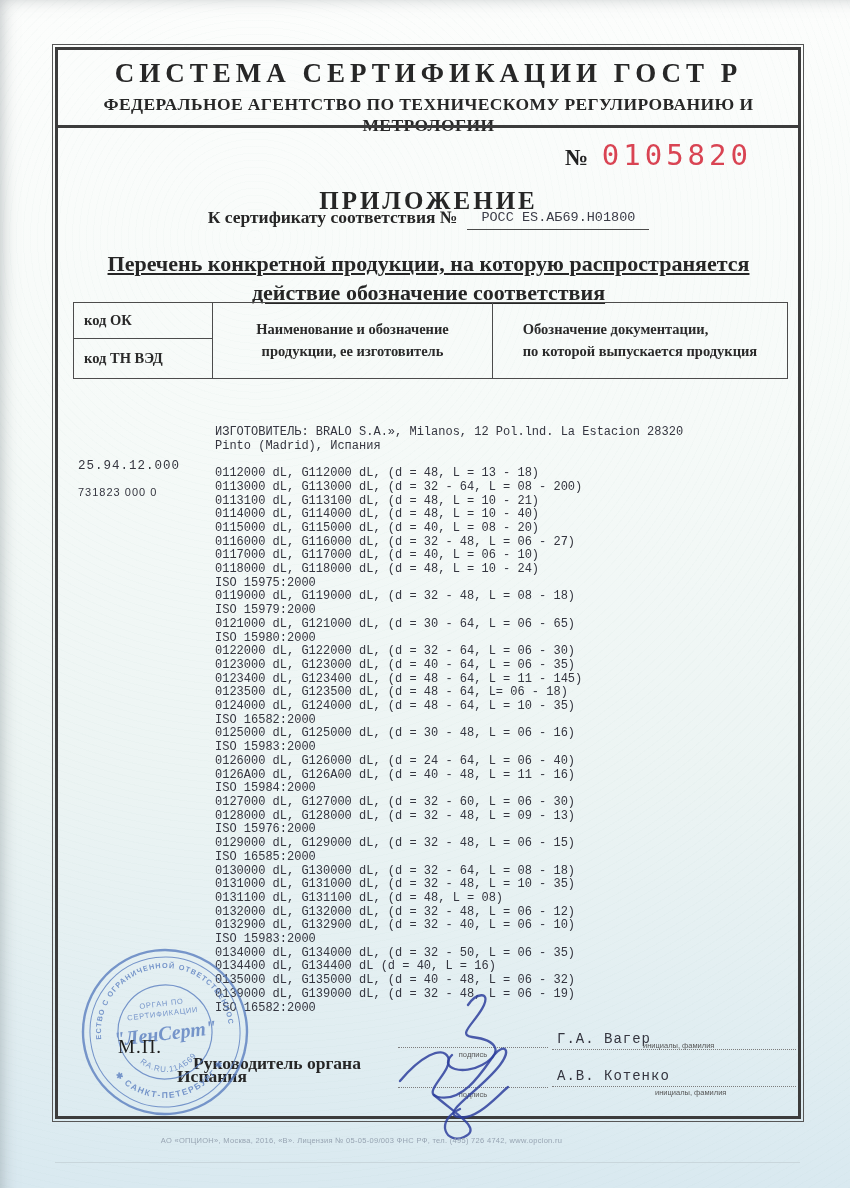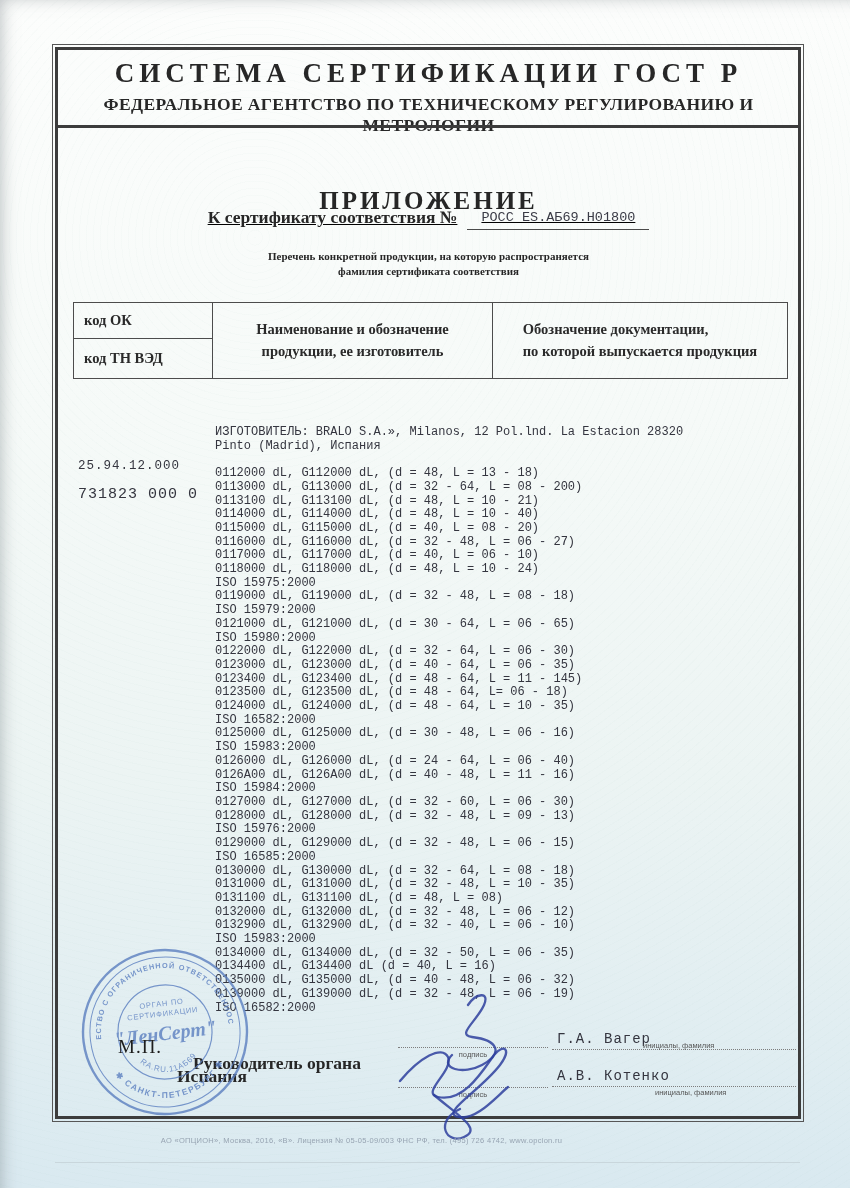--- a/index.html
+++ b/index.html
@@ -24,39 +24,39 @@
 
   .sys-title{left:57px;width:743px;top:58px;font-size:27px;font-weight:bold;letter-spacing:5px;color:#272727;}
   .agency-title{left:57px;width:743px;top:94px;font-size:17.5px;font-weight:bold;letter-spacing:.4px;color:#272727;}
   .header-sep{left:57px;width:741px;top:125px;height:3px;background:#3c3c3c;}
 
   .form-number{left:0;top:138px;width:752px;text-align:right;color:#222;}
   .form-number .no-sign{font-size:23px;font-weight:bold;margin-right:14px;}
   .form-number .no-value{font-family:"DejaVu Sans Mono",monospace;font-size:29px;letter-spacing:4px;color:#d94453;}
 
   .appendix{left:57px;width:743px;top:171px;font-size:25px;font-weight:bold;letter-spacing:3px;color:#262626;margin-top:16px;}
-  .cert-ref{left:57px;width:743px;top:207px;display:flex;justify-content:center;align-items:flex-end;gap:10px;text-decoration:underline;}
+  .cert-ref{left:57px;width:743px;top:207px;display:flex;justify-content:center;align-items:flex-end;gap:10px;}
   .cert-ref .lbl{font-size:17.5px;font-weight:bold;color:#262626;padding-bottom:2px;}
   .cert-ref .val{font-family:"Liberation Mono",monospace;font-size:13.5px;color:#3a3b46;
       border-bottom:1.5px solid #4a4a4a;padding:0 14px 4px 14px;min-width:150px;text-align:left;}
 
-  .list-heading{left:57px;width:743px;top:249px;font-size:11px;font-weight:bold;color:#262626;line-height:1.32;}
+  .list-heading{left:57px;width:743px;top:249px;font-size:22px;font-weight:bold;color:#262626;line-height:1.32;text-decoration:underline;}
 
   .head-table{left:73px;top:302px;width:713px;height:75px;border:1.5px solid #4c4c4c;
       display:grid;grid-template-columns:139px 280px 1fr;grid-template-rows:36px 1fr;
       font-size:14.5px;font-weight:bold;color:#2a2a2a;}
   .cell{display:flex;align-items:center;}
   .c-ok{grid-column:1;grid-row:1;border-right:1px solid #4c4c4c;border-bottom:1px solid #4c4c4c;padding-left:10px;}
   .c-tnved{grid-column:1;grid-row:2;border-right:1px solid #4c4c4c;padding-left:10px;}
   .c-prod{grid-column:2;grid-row:1 / span 2;border-right:1px solid #4c4c4c;justify-content:center;text-align:center;white-space:pre-line;line-height:1.45;}
   .c-docs{grid-column:3;grid-row:1 / span 2;justify-content:center;text-align:left;white-space:pre-line;line-height:1.45;}
   .body-pre{left:207px;top:418px;margin:8px;font-family:"Liberation Mono",monospace;
       font-size:12px;line-height:13.7px;color:#34353f;white-space:pre;}
   .code-ok{left:78px;top:459px;font-family:"Liberation Mono",monospace;font-size:12.5px;color:#34353f;letter-spacing:1px;}
-  .code-tnved{left:78px;top:486px;font-family:Liberation Mono, monospace;font-size:15px;color:#34353f;letter-spacing:1px;}
+  .code-tnved{left:78px;top:486px;font-family:Liberation Sans, sans-serif;font-size:11px;color:#34353f;letter-spacing:1px;}
 
   .role{font-size:17.5px;font-weight:bold;color:#262626;}
   .sig-line{border-top:1.5px dotted #7d7d7d;height:0;}
   .tiny{font-size:7.5px;color:#555;font-family:"Liberation Sans",sans-serif;}
   .typed-name{font-family:"Liberation Mono",monospace;font-size:14px;color:#34353f;letter-spacing:1px;}
 
   .footer-text{left:0;top:1136px;width:723px;text-align:center;font-family:"Liberation Sans",sans-serif;
       font-size:7.5px;color:#97a4b2;letter-spacing:.3px;}
   .footer-rule{left:55px;top:1162px;width:745px;height:1px;background:#c9d6dc;}
 
@@ -75,31 +75,34 @@
 <body>
 
 <div class="page">
 
   <div class="frame"></div>
 
   <div class="abs t-center sys-title">СИСТЕМА СЕРТИФИКАЦИИ ГОСТ Р</div>
   <div class="abs t-center agency-title">ФЕДЕРАЛЬНОЕ АГЕНТСТВО ПО ТЕХНИЧЕСКОМУ РЕГУЛИРОВАНИЮ И МЕТРОЛОГИИ</div>
   <div class="abs header-sep"></div>
 
+  <div class="abs form-number">
+    <span class="no-sign">№</span><span class="no-value">0105820</span>
+  </div>
 
   <div class="abs t-center appendix">ПРИЛОЖЕНИЕ</div>
 
   <div class="abs cert-ref">
     <span class="lbl">К сертификату соответствия №</span>
     <span class="val">РОСС ES.АБ69.H01800</span>
   </div>
 
   <div class="abs t-center list-heading">
     <div>Перечень конкретной продукции,  на которую распространяется</div>
-    <div>фамилия сертификата соответствия</div>
+    <div>действие обозначение соответствия</div>
   </div>
 
   <div class="abs head-table">
     <div class="cell c-ok">код ОК</div>
     <div class="cell c-tnved">код ТН ВЭД</div>
     <div class="cell c-prod">Наименование и обозначение
 продукции, ее изготовитель</div>
     <div class="cell c-docs">Обозначение документации,
 по которой выпускается продукция</div>
   </div>

